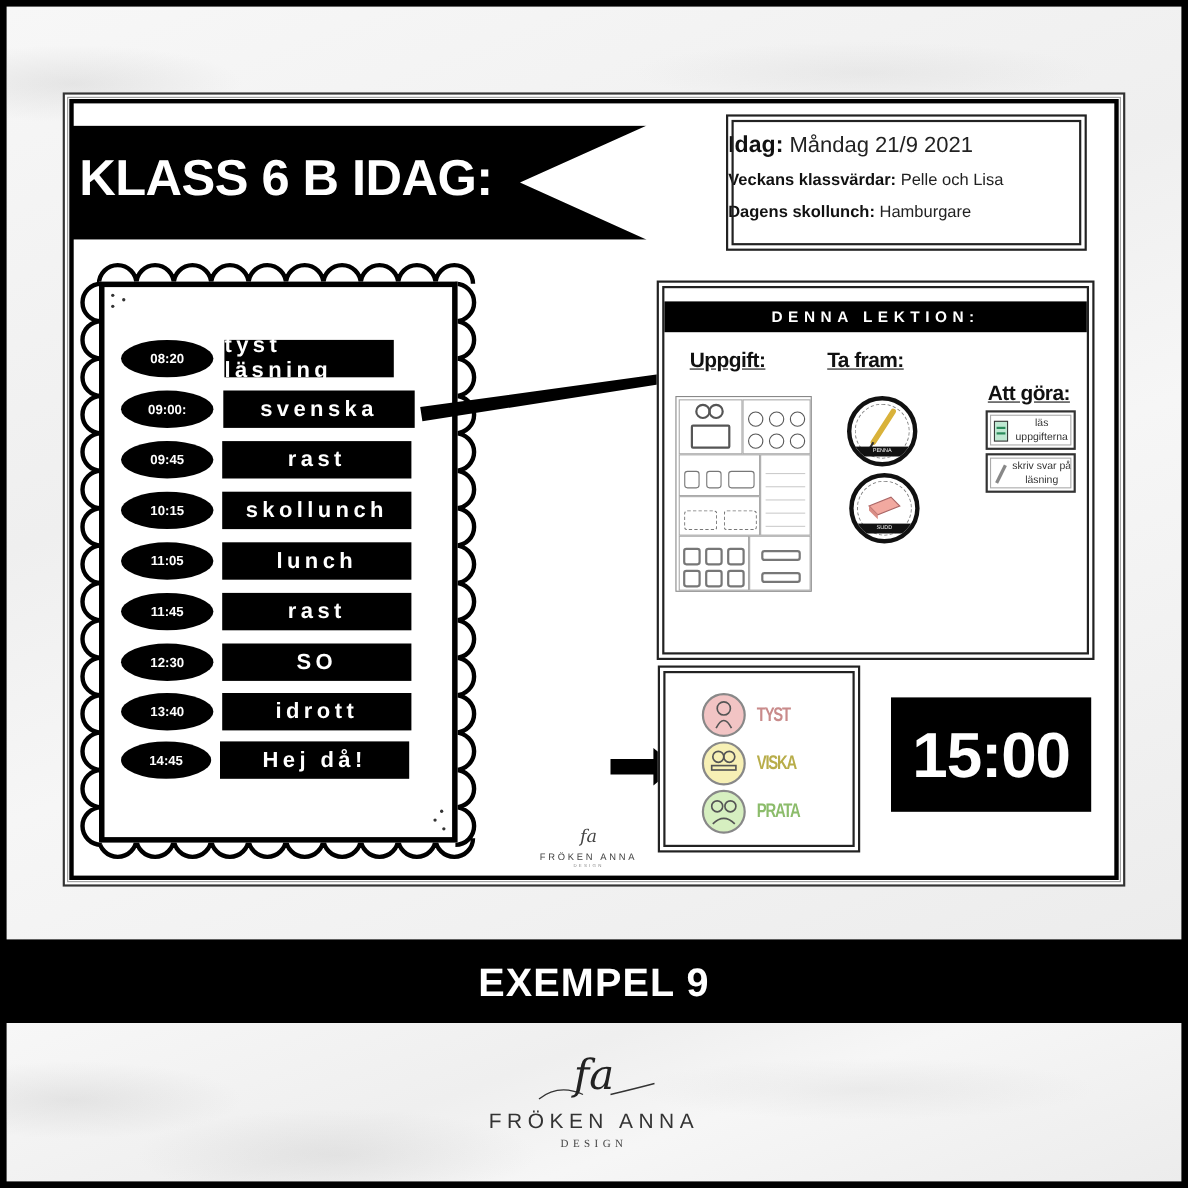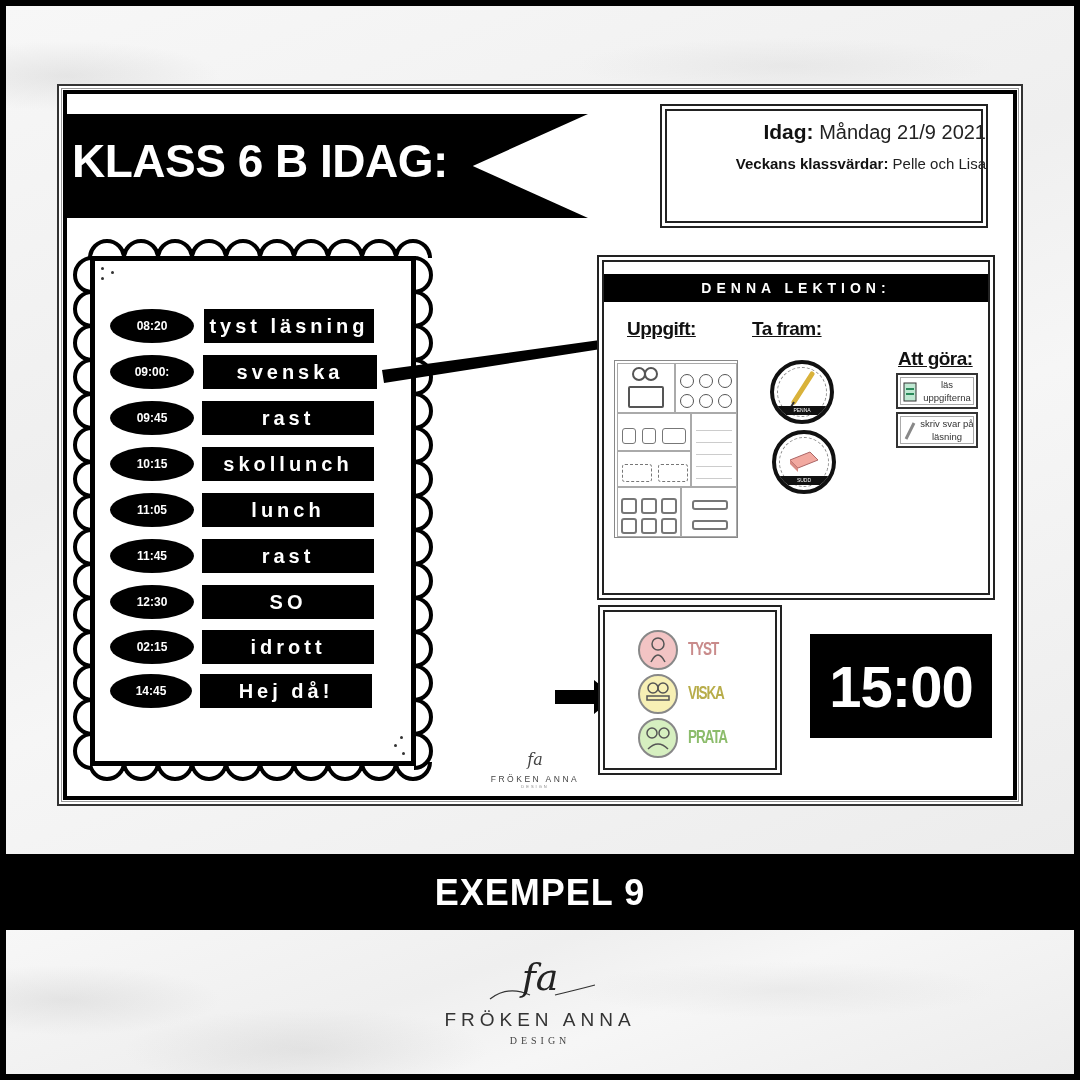--- a/index.html
+++ b/index.html
@@ -46,21 +46,21 @@
 
   
   .info-box {
     position: absolute; left: 660px; top: 104px; width: 328px; height: 124px;
     border: 2px solid #222; background: #fff;
   }
   .info-box::after {
     content: ""; position: absolute; left: 3px; top: 3px; right: 3px; bottom: 3px;
     border: 2px solid #222;
   }
-  .info-line { position: absolute; left: 0; right: 0; text-align: right; color: #222; font-family: "Liberation Sans", sans-serif; }
+  .info-line { position: absolute; left: 0; right: 0; text-align: left; color: #222; font-family: "Liberation Sans", sans-serif; }
   .info-line b { color: #111; }
   .info-l1 { top: 14px; font-size: 20px; }
   .info-l1 b { font-size: 21px; }
   .info-l2 { top: 49px; font-size: 15px; }
   .info-l3 { top: 78px; font-size: 15px; }
 
   
   .scallop-wrap { position: absolute; left: 68px; top: 234px; width: 370px; height: 552px; }
   .scallop-paper {
     position: absolute; left: 22px; top: 22px; width: 326px; height: 510px;
@@ -205,20 +205,24 @@
 <div class="banner-title">KLASS 6 B IDAG:</div>
 
 <div class="info-box">
   <div class="info-line info-l1">
     <b>Idag:</b>
     <span>Måndag 21/9 2021</span>
   </div>
   <div class="info-line info-l2">
     <b>Veckans klassvärdar:</b>
     <span>Pelle och Lisa</span>
+  </div>
+  <div class="info-line info-l3">
+    <b>Dagens skollunch:</b>
+    <span>Hamburgare</span>
   </div>
 </div>
 
 <div class="scallop-wrap">
   <svg width="370" height="552" style="position:absolute;left:0;top:0">
     <g fill="#fff" stroke="#000" stroke-width="4">
 
       <path d="M22 24 a17 17 0 0 1 34 0 a17 17 0 0 1 34 0 a17 17 0 0 1 34 0 a17 17 0 0 1 34 0 a17 17 0 0 1 34 0 a17 17 0 0 1 34 0 a17 17 0 0 1 34 0 a17 17 0 0 1 34 0 a17 17 0 0 1 34 0 a17 17 0 0 1 34 0"></path>
 
       <path d="M22 528 a17 17 0 0 0 34 0 a17 17 0 0 0 34 0 a17 17 0 0 0 34 0 a17 17 0 0 0 34 0 a17 17 0 0 0 34 0 a17 17 0 0 0 34 0 a17 17 0 0 0 34 0 a17 17 0 0 0 34 0 a17 17 0 0 0 34 0 a17 17 0 0 0 34 0"></path>
@@ -233,21 +237,21 @@
     <span class="dots" style="left:16px;top:10px"></span>
     <span class="dots" style="left:6px;top:16px"></span>
     <span class="dots" style="right:6px;bottom:6px"></span>
     <span class="dots" style="right:14px;bottom:14px"></span>
     <span class="dots" style="right:8px;bottom:22px"></span>
   </div>
 </div>
 
 <div class="sched-row" style="top:309px">
   <div class="time-pill">08:20</div>
-  <div class="subject" style="left:94px;width:170px">tyst läsning</div>
+  <div class="subject" style="left:94px;width:154px">tyst läsning</div>
 </div>
 <div class="sched-row" style="top:355px">
   <div class="time-pill">09:00:</div>
   <div class="subject" style="left:93px;width:174px">svenska</div>
 </div>
 <div class="sched-row" style="top:401px">
   <div class="time-pill">09:45</div>
   <div class="subject">rast</div>
 </div>
 <div class="sched-row" style="top:447px">
@@ -260,21 +264,21 @@
 </div>
 <div class="sched-row" style="top:539px">
   <div class="time-pill">11:45</div>
   <div class="subject">rast</div>
 </div>
 <div class="sched-row" style="top:585px">
   <div class="time-pill">12:30</div>
   <div class="subject">SO</div>
 </div>
 <div class="sched-row" style="top:630px">
-  <div class="time-pill">02:15</div>
+  <div class="time-pill">13:40</div>
   <div class="subject">idrott</div>
 </div>
 <div class="sched-row" style="top:674px">
   <div class="time-pill" style="width:82px">14:45</div>
   <div class="subject" style="left:90px;width:172px">Hej då!</div>
 </div>
 
 <svg width="1080" height="1080" style="position:absolute;left:0;top:0;pointer-events:none">
   <polygon points="382,370 600,340 598,332 618,342 601,356 601,349 384,383" fill="#000"></polygon>
   <polygon points="555,690 594,690 594,680 615,697 594,714 594,704 555,704" fill="#000"></polygon>

